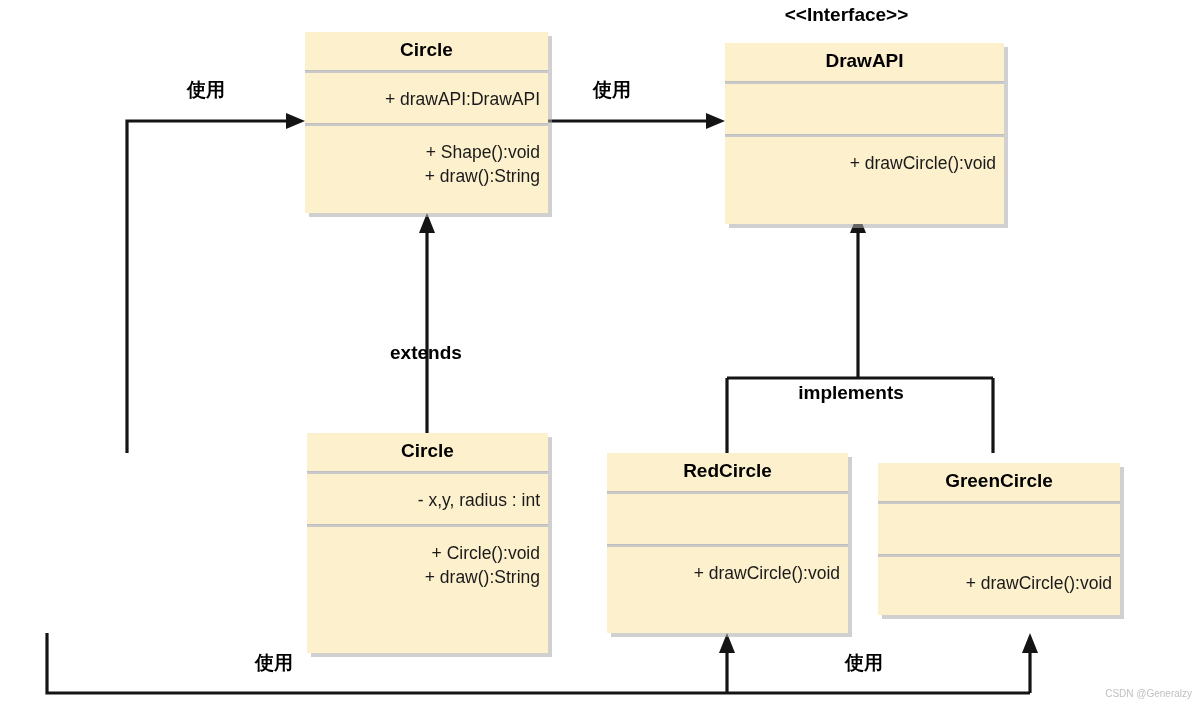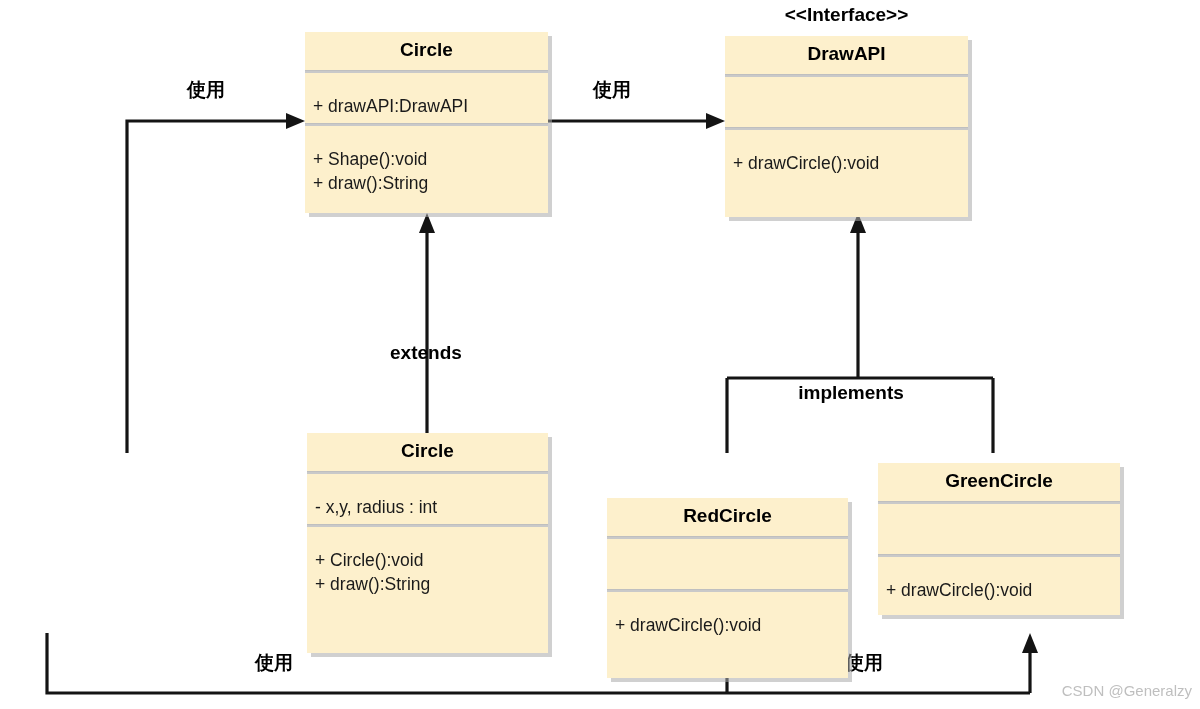--- a/index.html
+++ b/index.html
@@ -34,27 +34,28 @@
     box-sizing:border-box;
     white-space:nowrap;
   }
   .sep{
     height:3px;
     background:#C9C9C9;
     border-top:1px solid #BFBFBF;
     box-sizing:border-box;
   }
   .box-section{
-    padding:21px 8px 6px 8px;
+    padding:14px 8px 6px 8px;
     box-sizing:border-box;
     color:#1a1a1a;
     font-size:17.5px;
     line-height:1.38;
     white-space:nowrap;
     overflow:hidden;
+    text-align:right;
   }
   .box-section .row{display:block;}
 
   
   .stereotype{
     position:absolute;
     font-weight:bold;
     font-size:19px;
     color:#000;
     white-space:nowrap;
@@ -70,21 +71,21 @@
     white-space:nowrap;
     text-align:center;
   }
   .edge-label.cjk{ font-family:"DejaVu Sans","Liberation Sans",sans-serif; }
 
   
   .watermark{
     position:absolute;
     right:8px;bottom:10px;
     color:#BFBFBF;
-    font-size:15px;
+    font-size:10px;
     white-space:nowrap;
   }
 
   svg.edges{position:absolute;left:0;top:0;width:1200px;height:709px;pointer-events:none;}
   svg.edges line,svg.edges path,svg.edges polyline{
     stroke:#141414;stroke-width:3.2;fill:none;
   }
   svg.edges polygon{fill:#141414;}
 </style>
 </head>
@@ -131,21 +132,21 @@
     </div>
     <div class="sep"></div>
     <div class="box-section">
       <span class="row">+ Shape():void</span>
       <span class="row">+ draw():String</span>
     </div>
   </div>
 
   <div class="stereotype" style="left:725px;top:4px;width:243px;">&lt;&lt;Interface&gt;&gt;</div>
 
-  <div class="uml-box" style="left:725px;top:36px;width:243px;height:181px;">
+  <div class="uml-box" style="left:725px;top:43px;width:279px;height:181px;">
     <div class="box-name">DrawAPI</div>
     <div class="sep"></div>
     <div class="box-section" style="height:50px;"></div>
     <div class="sep"></div>
     <div class="box-section">
       <span class="row">+ drawCircle():void</span>
     </div>
   </div>
 
 
@@ -155,21 +156,21 @@
     <div class="box-section" style="height:50px;">
       <span class="row">- x,y, radius : int</span>
     </div>
     <div class="sep"></div>
     <div class="box-section">
       <span class="row">+ Circle():void</span>
       <span class="row">+ draw():String</span>
     </div>
   </div>
 
-  <div class="uml-box" style="left:607px;top:453px;width:241px;height:180px;margin-top:45px;">
+  <div class="uml-box" style="left:607px;top:453px;width:241px;height:180px;">
     <div class="box-name">RedCircle</div>
     <div class="sep"></div>
     <div class="box-section" style="height:50px;"></div>
     <div class="sep"></div>
     <div class="box-section">
       <span class="row">+ drawCircle():void</span>
     </div>
   </div>
 
   <div class="uml-box" style="left:878px;top:463px;width:242px;height:152px;">

